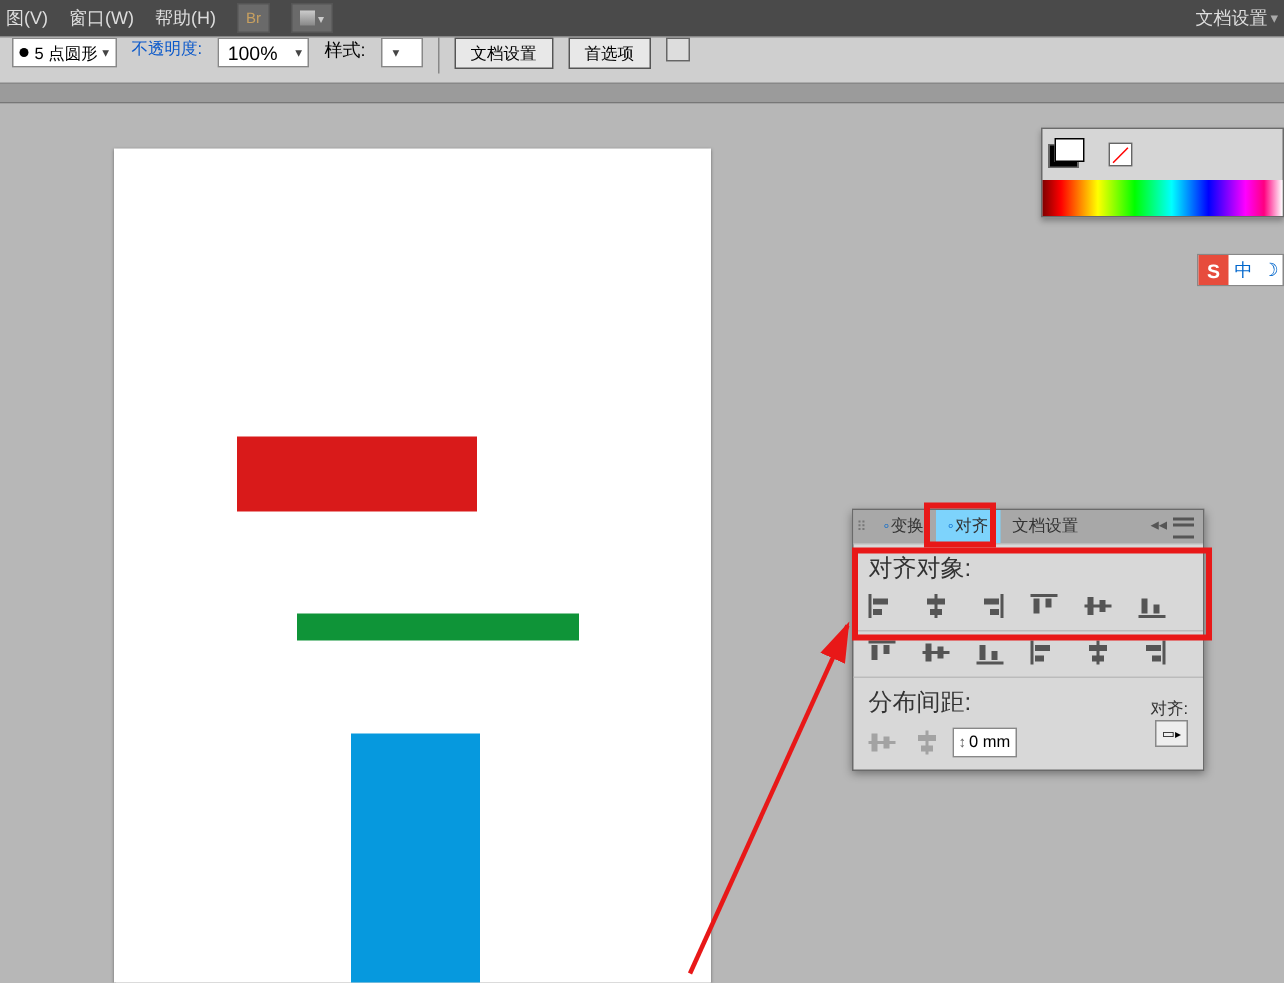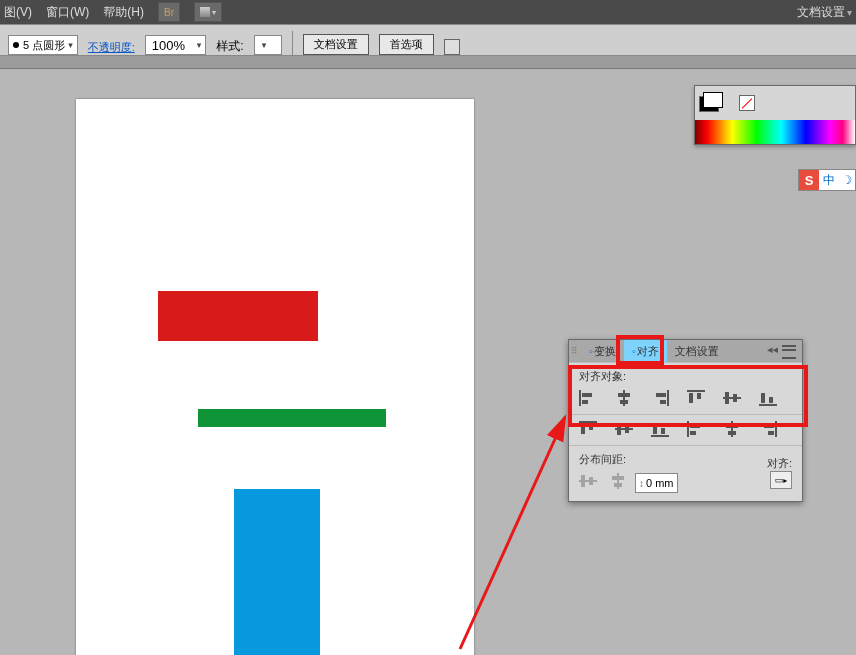--- a/index.html
+++ b/index.html
@@ -4,25 +4,25 @@
 <style>
 html,body{margin:0;padding:0;width:856px;height:655px;font-family:"Microsoft YaHei",SimSun,Arial,sans-serif;font-size:12px;background:#b7b7b7;overflow:hidden;color:#000}
 .menu-bar{height:24px;background:#4a4a4a;color:#ddd;display:flex;align-items:center;padding:0 4px;gap:14px}
 .menu-item{cursor:pointer}
 .menu-btn{width:20px;height:18px;background:#6a6a6a;border:1px solid #555;display:inline-flex;align-items:center;justify-content:center;color:#c8a060;font-size:10px}
 .menu-btn2{width:26px;height:18px;background:#6a6a6a;border:1px solid #555;display:inline-flex;align-items:center;justify-content:center;position:relative}
 .menu-btn2::after{content:"▾";font-size:8px;color:#ccc;margin-left:2px}
 .menu-btn2 span{display:inline-block;width:10px;height:10px;background:linear-gradient(#ccc,#888)}
 .workspace-switch{margin-left:auto;color:#ddd;display:flex;align-items:center;gap:2px}
 .workspace-switch::after{content:"▾";font-size:10px;color:#aaa}
-.options-bar{height:30px;background:#cfcfcf;border-top:1px solid #888;border-bottom:1px solid #888;display:flex;align-items:flex-end;padding:0 8px;gap:10px}
+.options-bar{height:30px;background:#cfcfcf;border-top:1px solid #888;border-bottom:1px solid #888;display:flex;align-items:flex-start;padding:0 8px;gap:10px}
 .opt-box{background:#fff;border:1px solid #888;height:18px;display:inline-flex;align-items:center;padding:0 4px;font-size:11px}
 .opt-box.dd::after{content:"▾";font-size:9px;margin-left:3px;color:#444}
 .opt-box input{border:none;outline:none;width:40px;font-size:13px;background:transparent}
-.label-link{color:#0a58ca;text-decoration:underline;font-size:11px}
+.label-link{color:#0a58ca;font-size:11px}
 .opt-btn{background:#e8e8e8;border:1px solid #555;padding:2px 10px;font-size:11px;cursor:pointer}
 .opt-icon{width:14px;height:14px;border:1px solid #666;display:inline-block;background:#ddd}
 .sep{width:1px;height:24px;background:#888}
 .tab-strip{height:12px;background:#9b9b9b;border-bottom:1px solid #777}
 .main-area{position:relative;height:589px;background:#b7b7b7}
 .canvas{position:absolute;left:76px;top:30px;width:398px;height:580px;background:#fff;box-shadow:0 0 2px #666}
 .rect{position:absolute}
 .rect-red{left:158px;top:222px;width:160px;height:50px;background:#d91a1a}
 .rect-green{left:198px;top:340px;width:188px;height:18px;background:#0f9438}
 .rect-blue{left:234px;top:420px;width:86px;height:194px;background:#0699de}
@@ -48,21 +48,21 @@
 .align-tabs{display:flex;background:#a8a8a8;height:22px;align-items:center;position:relative}
 .atab{padding:0 8px;font-size:11px;color:#333;height:22px;line-height:22px}
 .atab.active{background:#7dd3fc}
 .grip{width:10px;color:#777;font-size:9px;padding-left:2px}
 .atab-dot{color:#0066cc;margin-right:1px}
 .panel-menu{position:absolute;right:6px;top:5px;width:14px;height:10px;border-top:2px solid #555;border-bottom:2px solid #555}
 .panel-menu::before{content:"";display:block;border-top:2px solid #555;margin-top:2px}
 .panel-close{position:absolute;right:24px;top:3px;font-size:11px;color:#555}
 .align-section{padding:6px 10px 8px 10px;border-top:1px solid #bbb}
 .align-section:first-of-type{border-top:none}
-.section-label{font-size:11px;color:#333;margin-bottom:6px}
+.section-label{font-size:16px;color:#333;margin-bottom:6px}
 .icon-row{display:flex;gap:18px;align-items:center}
 .aicon{width:18px;height:16px;position:relative;cursor:pointer}
 .aicon span{position:absolute;background:#555}
 
 .al-l span:nth-child(1){left:0;top:0;width:2px;height:16px}
 .al-l span:nth-child(2){left:3px;top:3px;width:10px;height:4px}
 .al-l span:nth-child(3){left:3px;top:10px;width:6px;height:4px}
 .al-hc span:nth-child(1){left:8px;top:0;width:2px;height:16px}
 .al-hc span:nth-child(2){left:3px;top:3px;width:12px;height:4px}
 .al-hc span:nth-child(3){left:5px;top:10px;width:8px;height:4px}
@@ -223,21 +223,21 @@
             <span></span>
             <span></span>
           </div>
       </div>
     </div>
 
     <div class="align-section">
       <div class="spacing-row">
         <div>
           <div class="section-label">分布间距:</div>
-          <div style="display:flex;">
+          <div style="display:flex;align-items:center">
             <div class="aicon al-vc" style="opacity:0.4">
                 <span></span>
                 <span></span>
                 <span></span>
               </div>
             <div class="aicon al-hc" style="opacity:0.4;margin-left:12px">
                 <span></span>
                 <span></span>
                 <span></span>
               </div>

